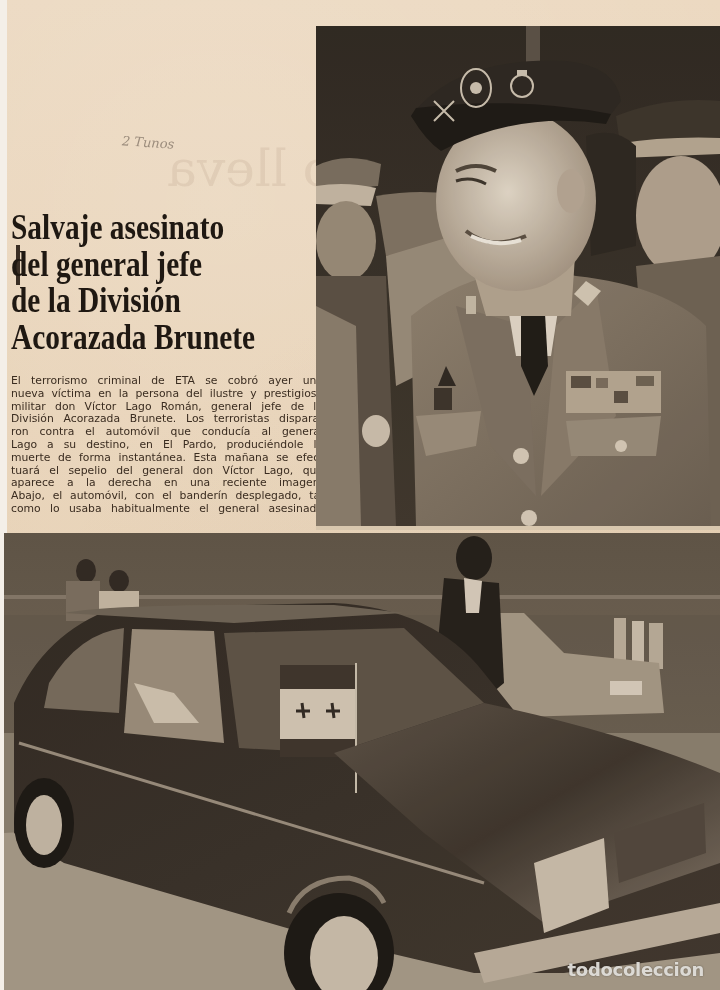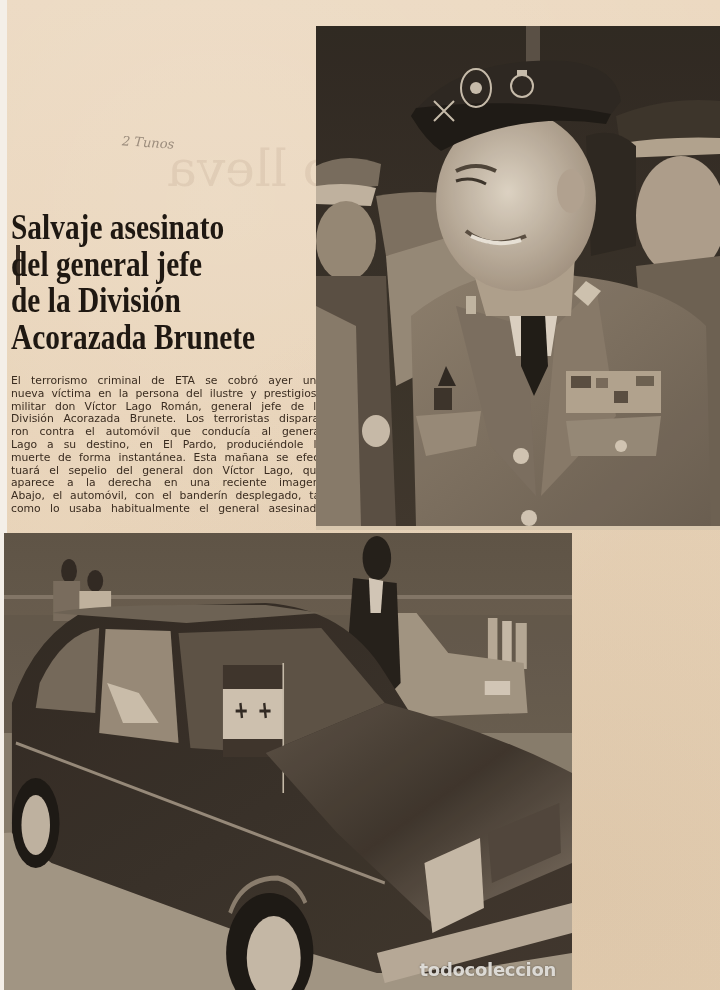--- a/index.html
+++ b/index.html
@@ -66,21 +66,21 @@
       font-family: "DejaVu Sans", sans-serif; font-size: 10.8px;
       line-height: 12.8px; color: #3a2c20; text-align: justify;
     }
     .lede span { display: block; text-align-last: justify; }
     .lede span:last-child { text-align-last: justify; }
     
     .photo {
       position: absolute; overflow: hidden; background: #3a332c;
     }
     .photo-general { left: 316px; top: 26px; width: 404px; height: 500px; }
-    .photo-car { left: 4px; top: 533px; width: 568px; height: 457px; }
+    .photo-car { left: 4px; top: 533px; width: 716px; height: 457px; }
     .photo svg { display: block; width: 100%; height: 100%; }
     .caption-rule {
       position: absolute; left: 316px; top: 526px; width: 404px; height: 4px;
       background: #d8c7ae;
     }
     .watermark {
       position: absolute; right: 16px; bottom: 10px;
       font-family: "DejaVu Sans", sans-serif; font-weight: bold;
       font-size: 18px; letter-spacing: -0.3px;
       color: rgba(230,228,224,0.92);

